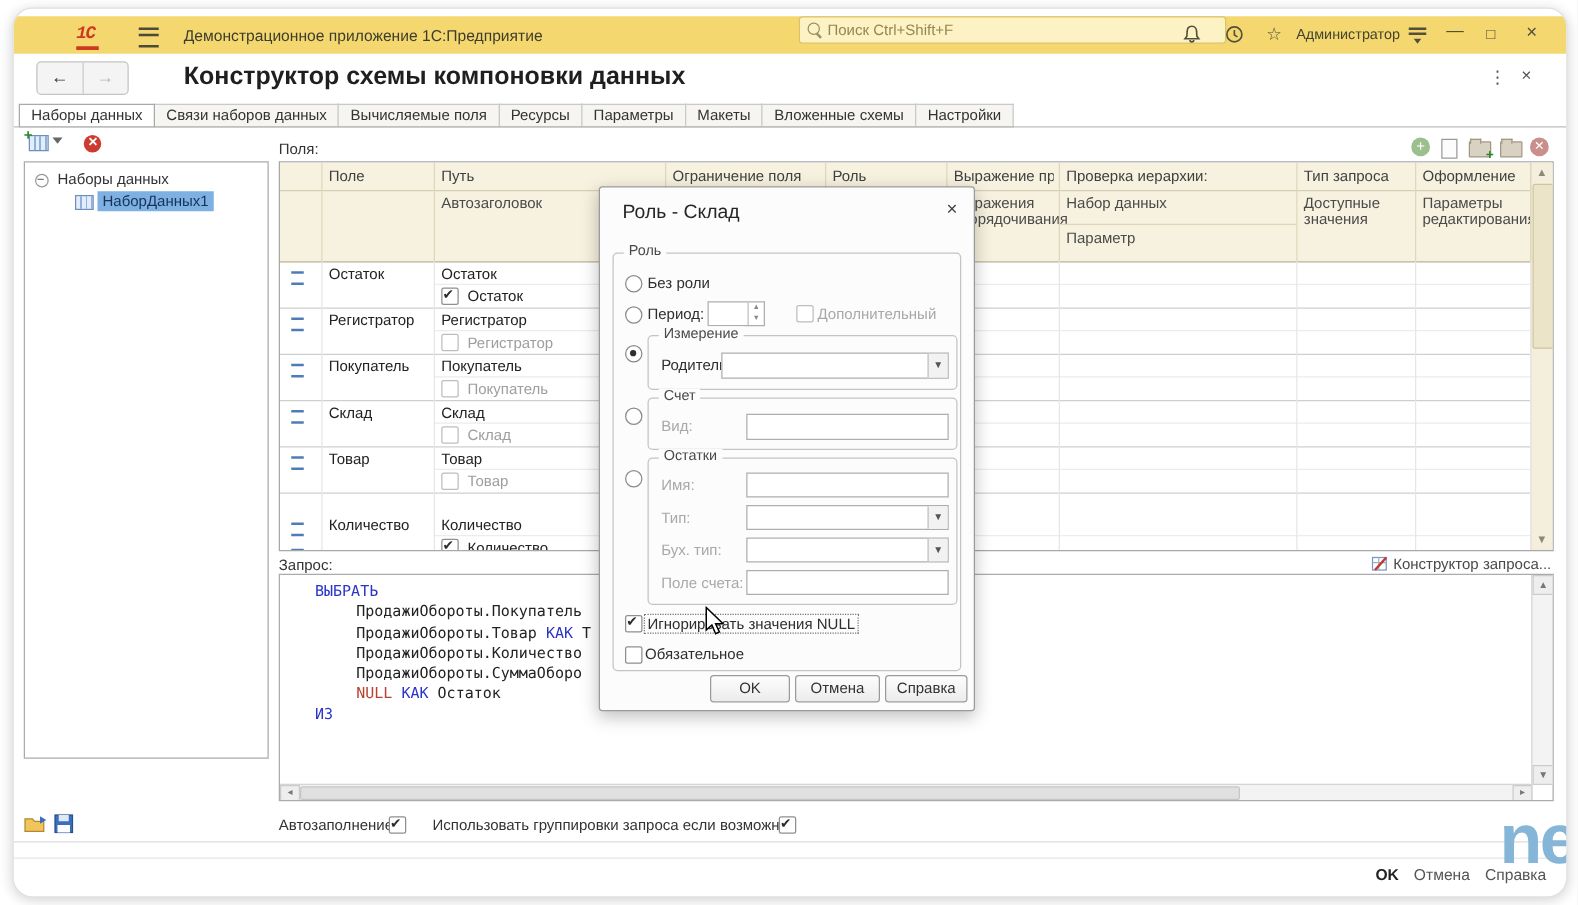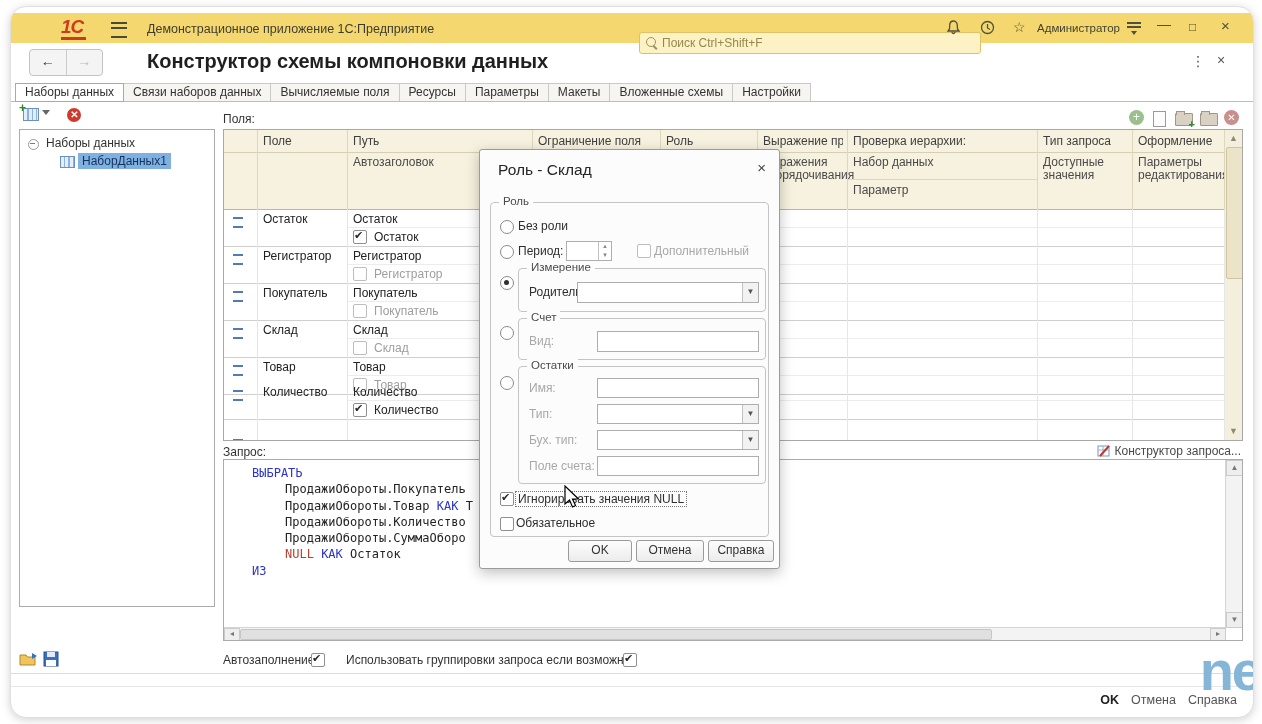--- a/index.html
+++ b/index.html
@@ -3,27 +3,27 @@
 <meta charset="utf-8">
 <style>
   html,body{margin:0;padding:0;background:#f4f4f4;}
   .stage{position:relative;width:1262px;height:724px;background:#fff;overflow:hidden;
          font-family:"Liberation Sans",sans-serif;color:#222;font-size:12px;}
   .app{position:absolute;left:10px;top:6px;width:1242px;height:710px;background:#fff;
        border:1px solid #e0e0e0;border-radius:16px;overflow:hidden;
        box-shadow:0 2px 10px rgba(0,0,0,.18);}
   
   .topbar{position:absolute;left:0;top:6px;width:100%;height:30px;background:#f5d76f;}
-  .logo1c{position:absolute;left:50px;top:4px;font-size:19px;font-weight:bold;font-style:italic;
-          color:#cc3a22;letter-spacing:-1px;border-bottom:3px solid #cc3a22;line-height:20px;padding-right:3px;}
+  .logo1c{position:absolute;left:50px;top:4px;font-size:14px;font-weight:bold;font-style:italic;
+          color:#cc3a22;letter-spacing:-1px;border-bottom:3px solid #cc3a22;line-height:20px;padding-right:3px;font-family:Liberation Mono, monospace;}
   .burger{position:absolute;left:100px;top:9px;width:16px;height:12px;
           border-top:2px solid #4a4a3a;border-bottom:2px solid #4a4a3a;}
   .burger::after{content:"";position:absolute;left:0;top:3px;width:16px;height:2px;background:#4a4a3a;}
   .apptitle{position:absolute;left:136px;top:9px;font-size:12.5px;color:#3d3d2e;}
-  .searchbox{position:absolute;left:628px;top:19px;width:340px;height:20px;background:#fdf2c3;
+  .searchbox{position:absolute;left:628px;top:0;width:340px;height:20px;background:#fdf2c3;
              border:1px solid #dcc268;border-radius:3px;text-align:center;}
   .mag{position:absolute;left:6px;top:4px;width:8px;height:8px;border:1.5px solid #9a9164;border-radius:50%;}
   .mag::after{content:"";position:absolute;left:7px;top:7px;width:5px;height:1.5px;background:#9a9164;
               transform:rotate(45deg);transform-origin:left top;}
   .searchtext{position:absolute;left:22px;top:3px;color:#93894f;font-size:12px;}
   .ticon{position:absolute;top:6px;color:#50503c;font-size:14px;line-height:16px;cursor:default;}
   .bell-svg,.clock-svg{position:absolute;top:7px;}
   .userlbl{position:absolute;top:9px;font-size:11.5px;color:#44442f;}
   .lines-ic{position:absolute;top:9px;width:14px;height:10px;}
   .lines-ic i{display:block;height:2px;background:#50503c;margin-bottom:2px;}
@@ -259,21 +259,21 @@
             <span class="frow-field" style="left: 150px; top: 21px; color: rgb(158, 158, 158);">Склад</span>
           </div>
           <div style="position: absolute; left: 0px; top: 227px; width: 1000px; height: 37px; border-bottom: 1px solid rgb(207, 207, 207);">
             <span class="eq" style="left: 9px; top: 8px;"></span>
             <span class="frow-field" style="left: 39px; top: 3px;">Товар</span>
             <span class="frow-field" style="left: 129px; top: 3px;">Товар</span>
             <div style="position: absolute; left: 123px; top: 18px; width: 877px; height: 1px; background: rgb(236, 236, 236);"></div>
             <span class="cb dis" style="left: 129px; top: 21px;"></span>
             <span class="frow-field" style="left: 150px; top: 21px; color: rgb(158, 158, 158);">Товар</span>
           </div>
-          <div style="position: absolute; left: 0px; top: 252px; width: 1000px; height: 37px; border-bottom: 1px solid rgb(207, 207, 207);">
+          <div style="position: absolute; left: 0px; top: 280px; width: 1000px; height: 37px; border-bottom: 1px solid rgb(207, 207, 207);">
             <span class="eq" style="left: 9px; top: 8px;"></span>
             <span class="frow-field" style="left: 39px; top: 3px;">Количество</span>
             <span class="frow-field" style="left: 129px; top: 3px;">Количество</span>
             <div style="position: absolute; left: 123px; top: 18px; width: 877px; height: 1px; background: rgb(236, 236, 236);"></div>
             <span class="cb on" style="left: 129px; top: 21px;"></span>
             <span class="frow-field" style="left: 150px; top: 21px; color: rgb(34, 34, 34);">Количество</span>
           </div>
           <div style="position: absolute; left: 0px; top: 301px; width: 1000px; height: 37px; border-bottom: 1px solid rgb(207, 207, 207);">
             <span class="eq" style="left: 9px; top: 8px;"></span>
           </div>

